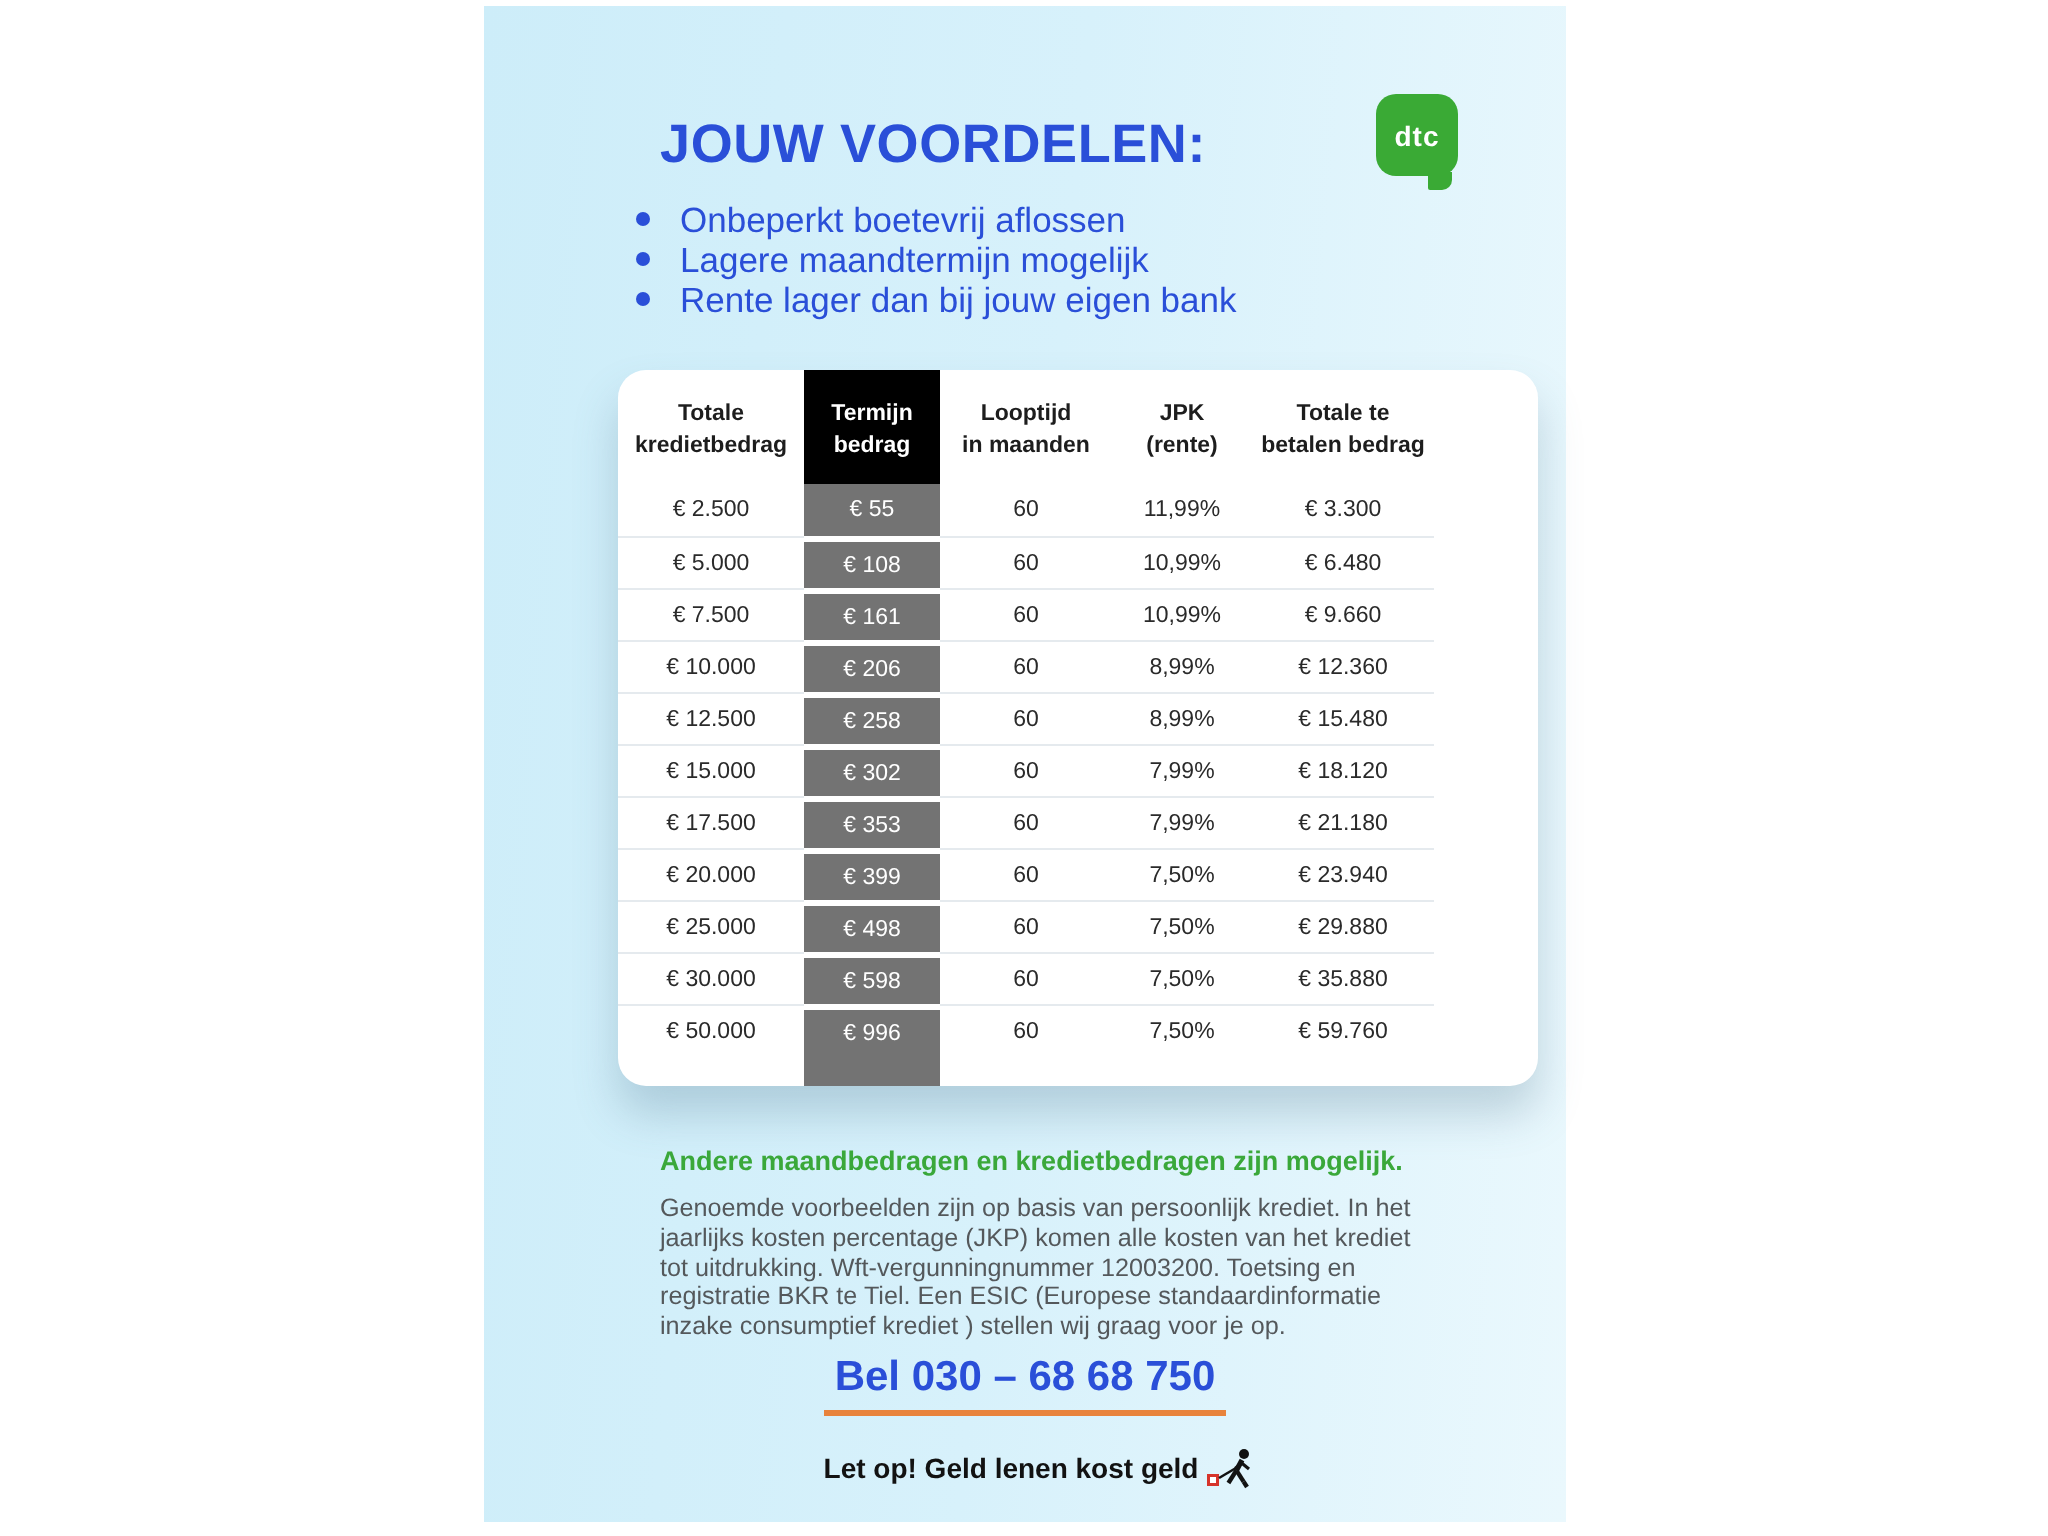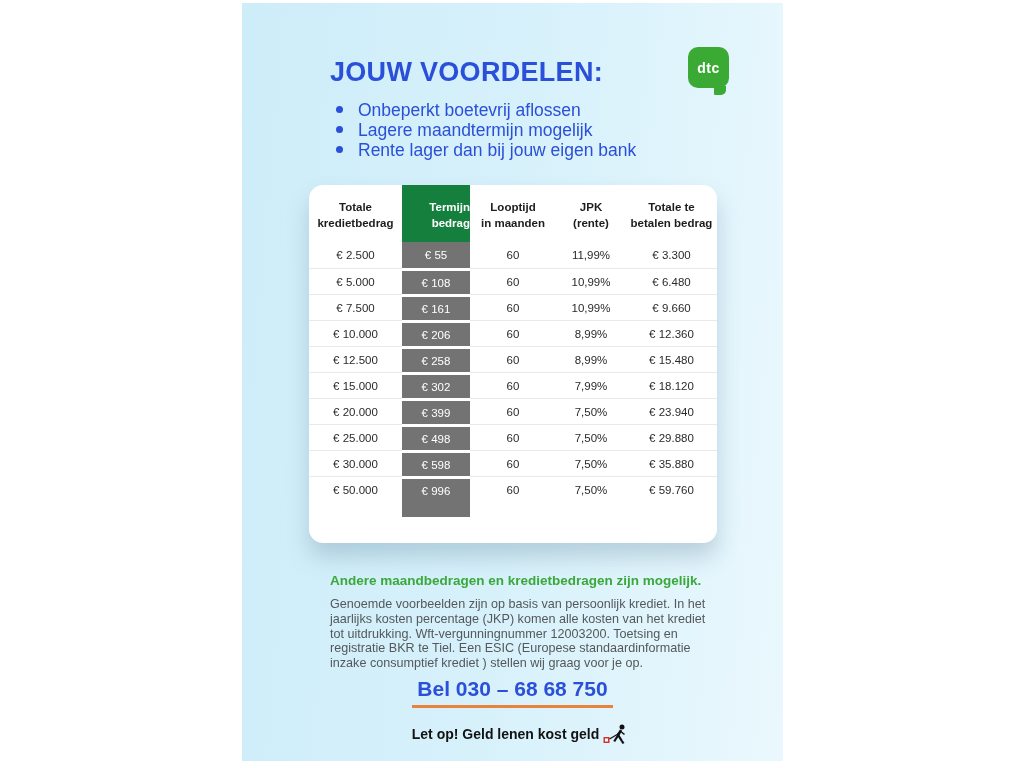--- a/index.html
+++ b/index.html
@@ -20,41 +20,41 @@
     position: absolute; left: 446px; top: 44px; width: 41px; height: 41px;
     background: #3aaa35; border-radius: 10px;
     display: flex; align-items: center; justify-content: center;
     color: #ffffff; font-weight: bold; font-size: 14px; letter-spacing: 0.5px;
   }
   .logo::after {
     content: ""; position: absolute; right: 3px; bottom: -7px;
     width: 12px; height: 9px; background: #3aaa35; border-radius: 0 0 5px 1px;
   }
 
-  .bullets { position: absolute; left: 94px; top: 97px; list-style: none; }
+  .bullets { position: absolute; left: 76px; top: 97px; list-style: none; }
   .bullets li { display: flex; align-items: flex-start; height: 20px; }
   .bullet-dot {
     width: 7px; height: 7px; border-radius: 50%; background: #2a4fd8;
     margin: 6px 15px 0 0; flex: 0 0 auto;
   }
   .bullet-text { font-size: 17.5px; color: #2a4fd8; line-height: 20px; }
 
   .card {
-    position: absolute; left: 67px; top: 182px; width: 408px; height: 358px;
+    position: absolute; left: 67px; top: 182px; width: 460px; height: 358px;
     background: #ffffff; border-radius: 14px; overflow: hidden;
     box-shadow: 0 14px 22px rgba(90, 125, 150, 0.30);
   }
   table { width: 408px; border-collapse: separate; border-spacing: 0; table-layout: fixed; }
   col.c1 { width: 93px; } col.c2 { width: 68px; } col.c3 { width: 86px; }
   col.c4 { width: 70px; } col.c5 { width: 91px; }
   th {
     height: 57px; vertical-align: middle; text-align: center;
     font-size: 11.5px; font-weight: bold; color: #1d1d1d; line-height: 16px; padding-top: 3px;
   }
-  th.green { background: #15803d; color: #ffffff; text-align: right; }
+  th.green { background: #000000; color: #ffffff; }
   td {
     height: 26px; text-align: center; vertical-align: middle;
     font-size: 11.5px; color: #2a2a2a; border-top: 1px solid #e5eaee;
   }
   tbody tr:first-child td { border-top: none; }
   td.green { background: #737373; color: #ffffff; border-top: 3px solid #ffffff; }
   tbody tr:first-child td.green { border-top: none; }
   tr.spacer td { height: 15px; border-top: none; }
   tr.spacer td.green { border-top: none; }
 
@@ -178,20 +178,27 @@
             <td>€ 15.480</td>
           </tr>
           <tr>
             <td>€ 15.000</td>
             <td class="green">€ 302</td>
             <td>60</td>
             <td>7,99%</td>
             <td>€ 18.120</td>
           </tr>
           <tr>
+            <td>€ 17.500</td>
+            <td class="green">€ 353</td>
+            <td>60</td>
+            <td>7,99%</td>
+            <td>€ 21.180</td>
+          </tr>
+          <tr>
             <td>€ 20.000</td>
             <td class="green">€ 399</td>
             <td>60</td>
             <td>7,50%</td>
             <td>€ 23.940</td>
           </tr>
           <tr>
             <td>€ 25.000</td>
             <td class="green">€ 498</td>
             <td>60</td>

